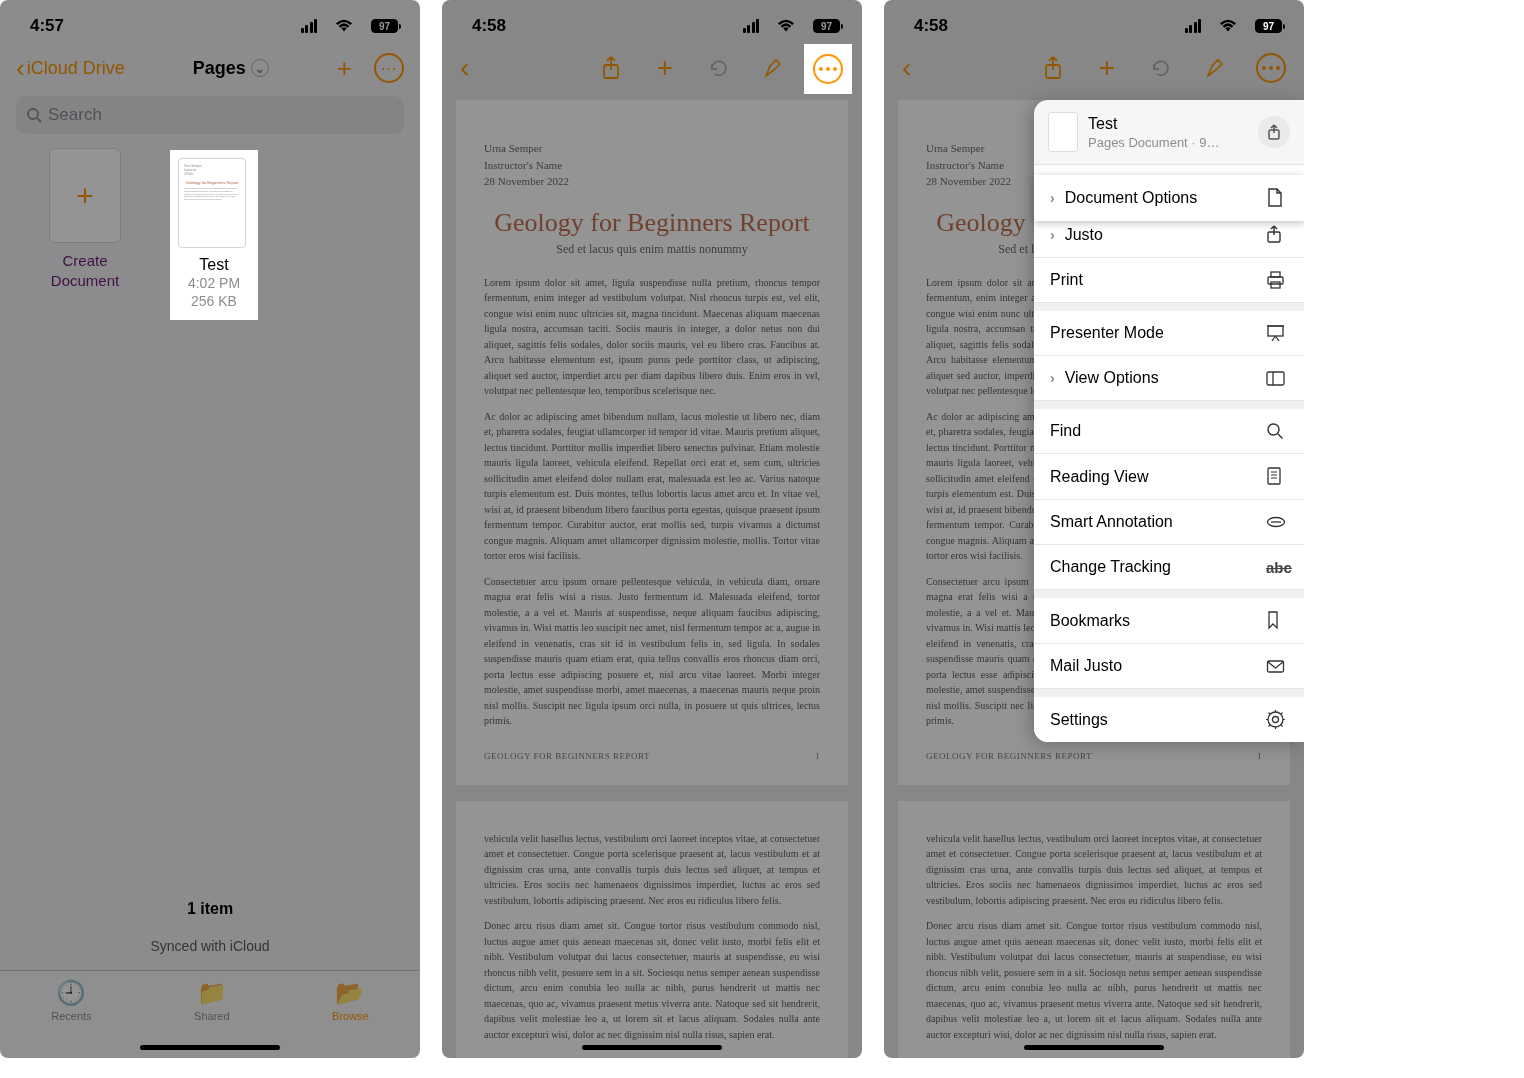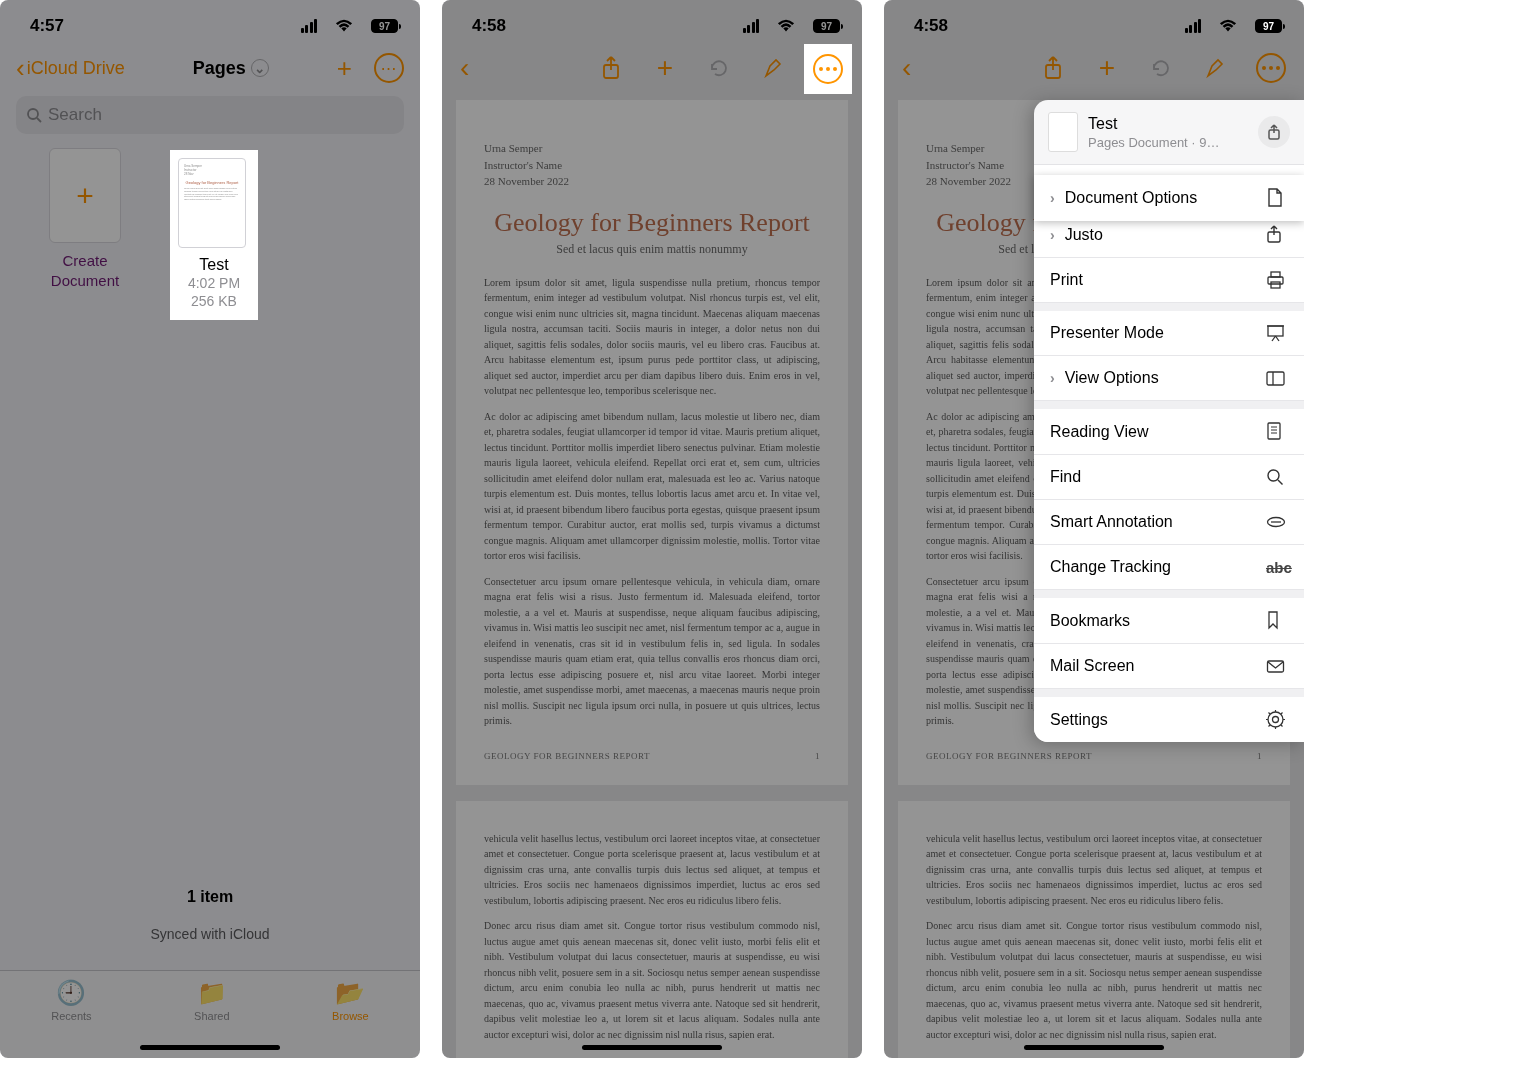--- a/index.html
+++ b/index.html
@@ -76,21 +76,21 @@
   
   .highlight-tile {
     position: absolute;
     z-index: 60;
     background: #fff;
     border-radius: 0;
     padding: 8px 8px 10px;
     box-shadow: 0 0 0 0 rgba(0,0,0,0);
   }
   
-  .bottom-status { position:absolute; bottom:116px; left:0; right:0; text-align:center;}
+  .bottom-status { position:absolute; bottom:104px; left:0; right:0; text-align:center;}
   .bottom-status .line1 { font-size:16px; font-weight:600;}
   .bottom-status .line2 { font-size:14px; color:#5a5a5e; margin-top:20px;}
   
   .tab-bar {
     position:absolute; bottom:0; left:0; right:0; height:88px;
     background:rgba(247,247,248,0.94); border-top:0.5px solid #c7c7cc;
     display:flex; justify-content:space-around; padding-top:8px;
   }
   .tab-item { display:flex; flex-direction:column; align-items:center; gap:3px; font-size:11px; color:#8e8e92;}
   .tab-item.active { color:#ff9500; }
@@ -462,40 +462,40 @@
           <svg width="19" height="15" viewBox="0 0 19 15">
               <rect x="1" y="1" width="17" height="13" rx="1.5" stroke="#333" stroke-width="1.3" fill="none"></rect>
               <line x1="7" y1="1" x2="7" y2="14" stroke="#333" stroke-width="1.3"></line>
             </svg>
         </span>
       </div>
     </div>
     <div class="menu-sep"></div>
     <div class="menu-group">
       <div class="menu-item">
+        <span>Find</span>
+        <span class="micon">
+          <svg width="18" height="18" viewBox="0 0 18 18">
+              <circle cx="7.5" cy="7.5" r="5.5" stroke="#333" stroke-width="1.4" fill="none"></circle>
+              <line x1="12" y1="12" x2="16.5" y2="16.5" stroke="#333" stroke-width="1.4"></line>
+            </svg>
+        </span>
+      </div>
+      <div class="menu-item">
         <span>Reading View</span>
         <span class="micon">
           <svg width="16" height="19" viewBox="0 0 16 19">
               <rect x="2" y="1" width="12" height="16" rx="1" stroke="#333" stroke-width="1.3" fill="none"></rect>
               <line x1="5" y1="5" x2="11" y2="5" stroke="#333" stroke-width="1"></line>
               <line x1="5" y1="8" x2="11" y2="8" stroke="#333" stroke-width="1"></line>
               <line x1="5" y1="11" x2="11" y2="11" stroke="#333" stroke-width="1"></line>
             </svg>
         </span>
       </div>
       <div class="menu-item">
-        <span>Find</span>
-        <span class="micon">
-          <svg width="18" height="18" viewBox="0 0 18 18">
-              <circle cx="7.5" cy="7.5" r="5.5" stroke="#333" stroke-width="1.4" fill="none"></circle>
-              <line x1="12" y1="12" x2="16.5" y2="16.5" stroke="#333" stroke-width="1.4"></line>
-            </svg>
-        </span>
-      </div>
-      <div class="menu-item">
         <span>Smart Annotation</span>
         <span class="micon">
           <svg width="20" height="12" viewBox="0 0 20 12">
               <ellipse cx="10" cy="6" rx="8.5" ry="4.5" stroke="#333" stroke-width="1.3" fill="none"></ellipse>
               <line x1="5" y1="6" x2="15" y2="6" stroke="#333" stroke-width="1.3"></line>
             </svg>
         </span>
       </div>
       <div class="menu-item">
         <span>Change Tracking</span>
@@ -506,21 +506,21 @@
     <div class="menu-group">
       <div class="menu-item">
         <span>Bookmarks</span>
         <span class="micon">
           <svg width="14" height="19" viewBox="0 0 14 19">
               <path d="M3 1 H11 V17 L7 13 L3 17 Z" stroke="#333" stroke-width="1.3" fill="none"></path>
             </svg>
         </span>
       </div>
       <div class="menu-item">
-        <span>Mail Screen</span>
+        <span>Mail Justo</span>
         <span class="micon">
           <svg width="19" height="15" viewBox="0 0 19 15">
               <rect x="1.5" y="2" width="16" height="11" rx="1.5" stroke="#333" stroke-width="1.3" fill="none"></rect>
               <path d="M2 3 L9.5 9 L17 3" stroke="#333" stroke-width="1.3" fill="none"></path>
             </svg>
         </span>
       </div>
     </div>
     <div class="menu-sep"></div>
     <div class="menu-group">

